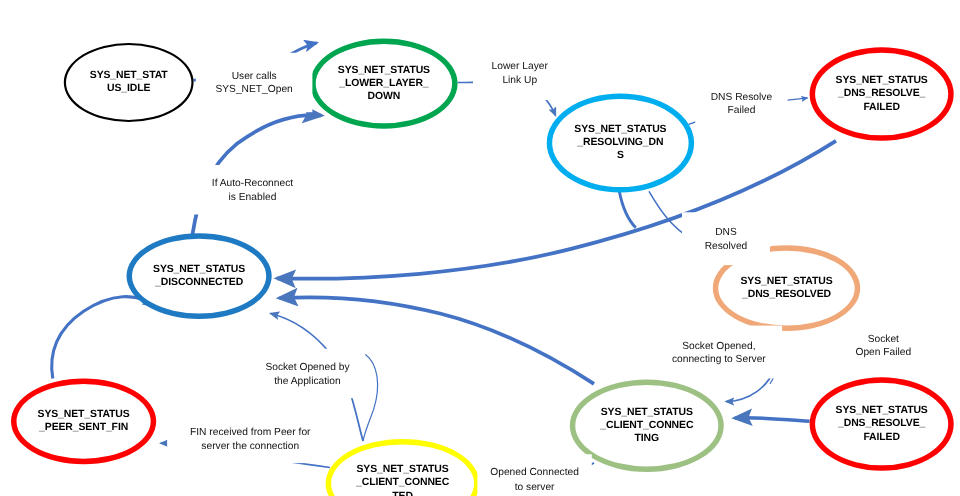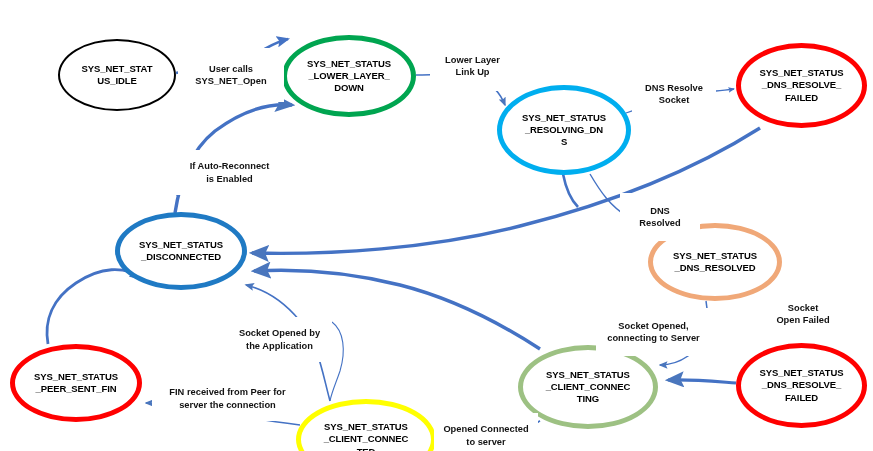--- a/index.html
+++ b/index.html
@@ -42,21 +42,21 @@
     letter-spacing: -0.1px;
     padding: 0 4px;
     white-space: pre-line;
   }
   .edge-label {
     position: absolute;
     box-sizing: border-box;
     background: #ffffff;
     color: #121212;
     font-size: 9.3px;
-    font-weight: bold;
+    font-weight: normal;
     line-height: 1.3;
     text-align: center;
     display: flex;
     align-items: center;
     justify-content: center;
     z-index: 3;
     white-space: pre-line;
     padding: 2px 3px;
   }
 </style>
@@ -156,28 +156,28 @@
     <span class="node-label">SYS_NET_STATUS
 _CLIENT_CONNEC
 TED</span>
   </div>
 
   <div class="edge-label" style="left: 178px; top: 17px; width: 106px; height: 54px;">User calls
 SYS_NET_Open</div>
   <div class="edge-label" style="left: 430px; top: 10px; width: 85px; height: 50px;">Lower Layer
 Link Up</div>
   <div class="edge-label" style="left: 632px; top: 39px; width: 84px; height: 48px;">DNS Resolve
-Socket</div>
+Failed</div>
   <div class="edge-label" style="left: 172px; top: 119px; width: 115px; height: 45px;">If Auto-Reconnect
 is Enabled</div>
   <div class="edge-label" style="left: 620px; top: 162px; width: 80px; height: 48px;">DNS
 Resolved</div>
   <div class="edge-label" style="left: 762px; top: 259px; width: 82px; height: 48px;">Socket
 Open Failed</div>
-  <div class="edge-label" style="left: 596px; top: 277px; width: 115px; height: 48px;">Socket Opened,
+  <div class="edge-label" style="left: 596px; top: 265px; width: 115px; height: 48px;">Socket Opened,
 connecting to Server</div>
   <div class="edge-label" style="left: 227px; top: 286px; width: 105px; height: 45px;">Socket Opened by
 the Application</div>
   <div class="edge-label" style="left: 152px; top: 345px; width: 151px; height: 45px;">FIN received from Peer for
 server the connection</div>
   <div class="edge-label" style="left: 434px; top: 382px; width: 104px; height: 45px;">Opened Connected
 to server</div>
 
 </div>
 

